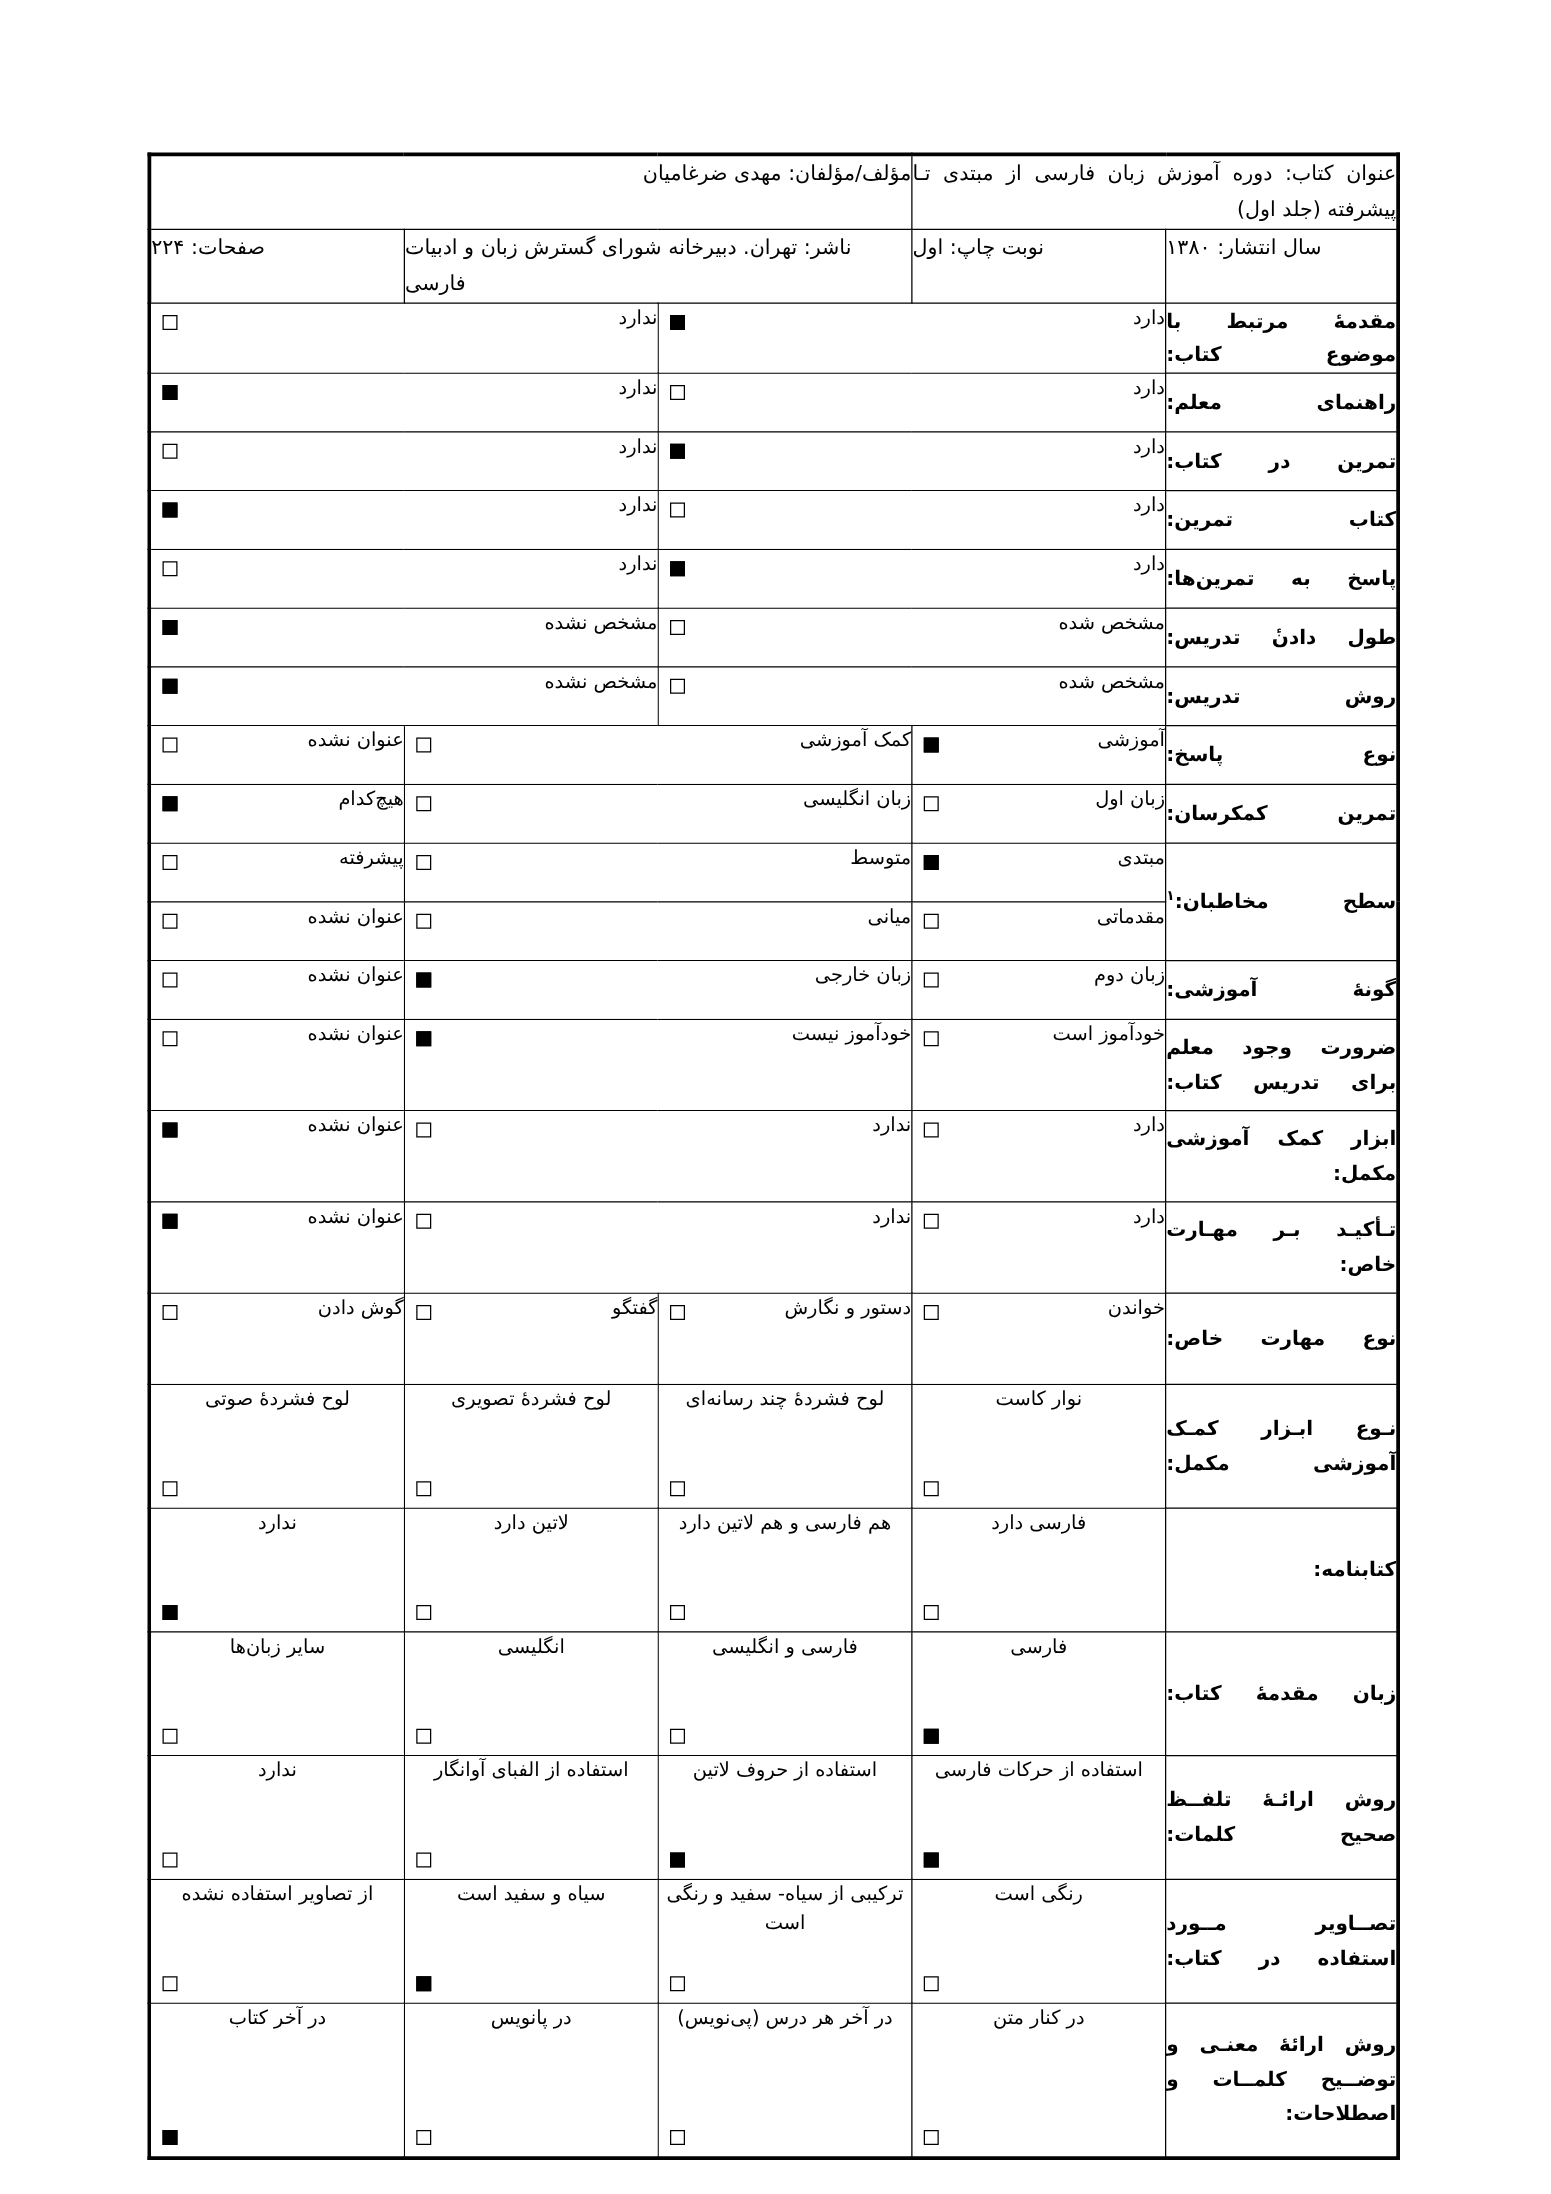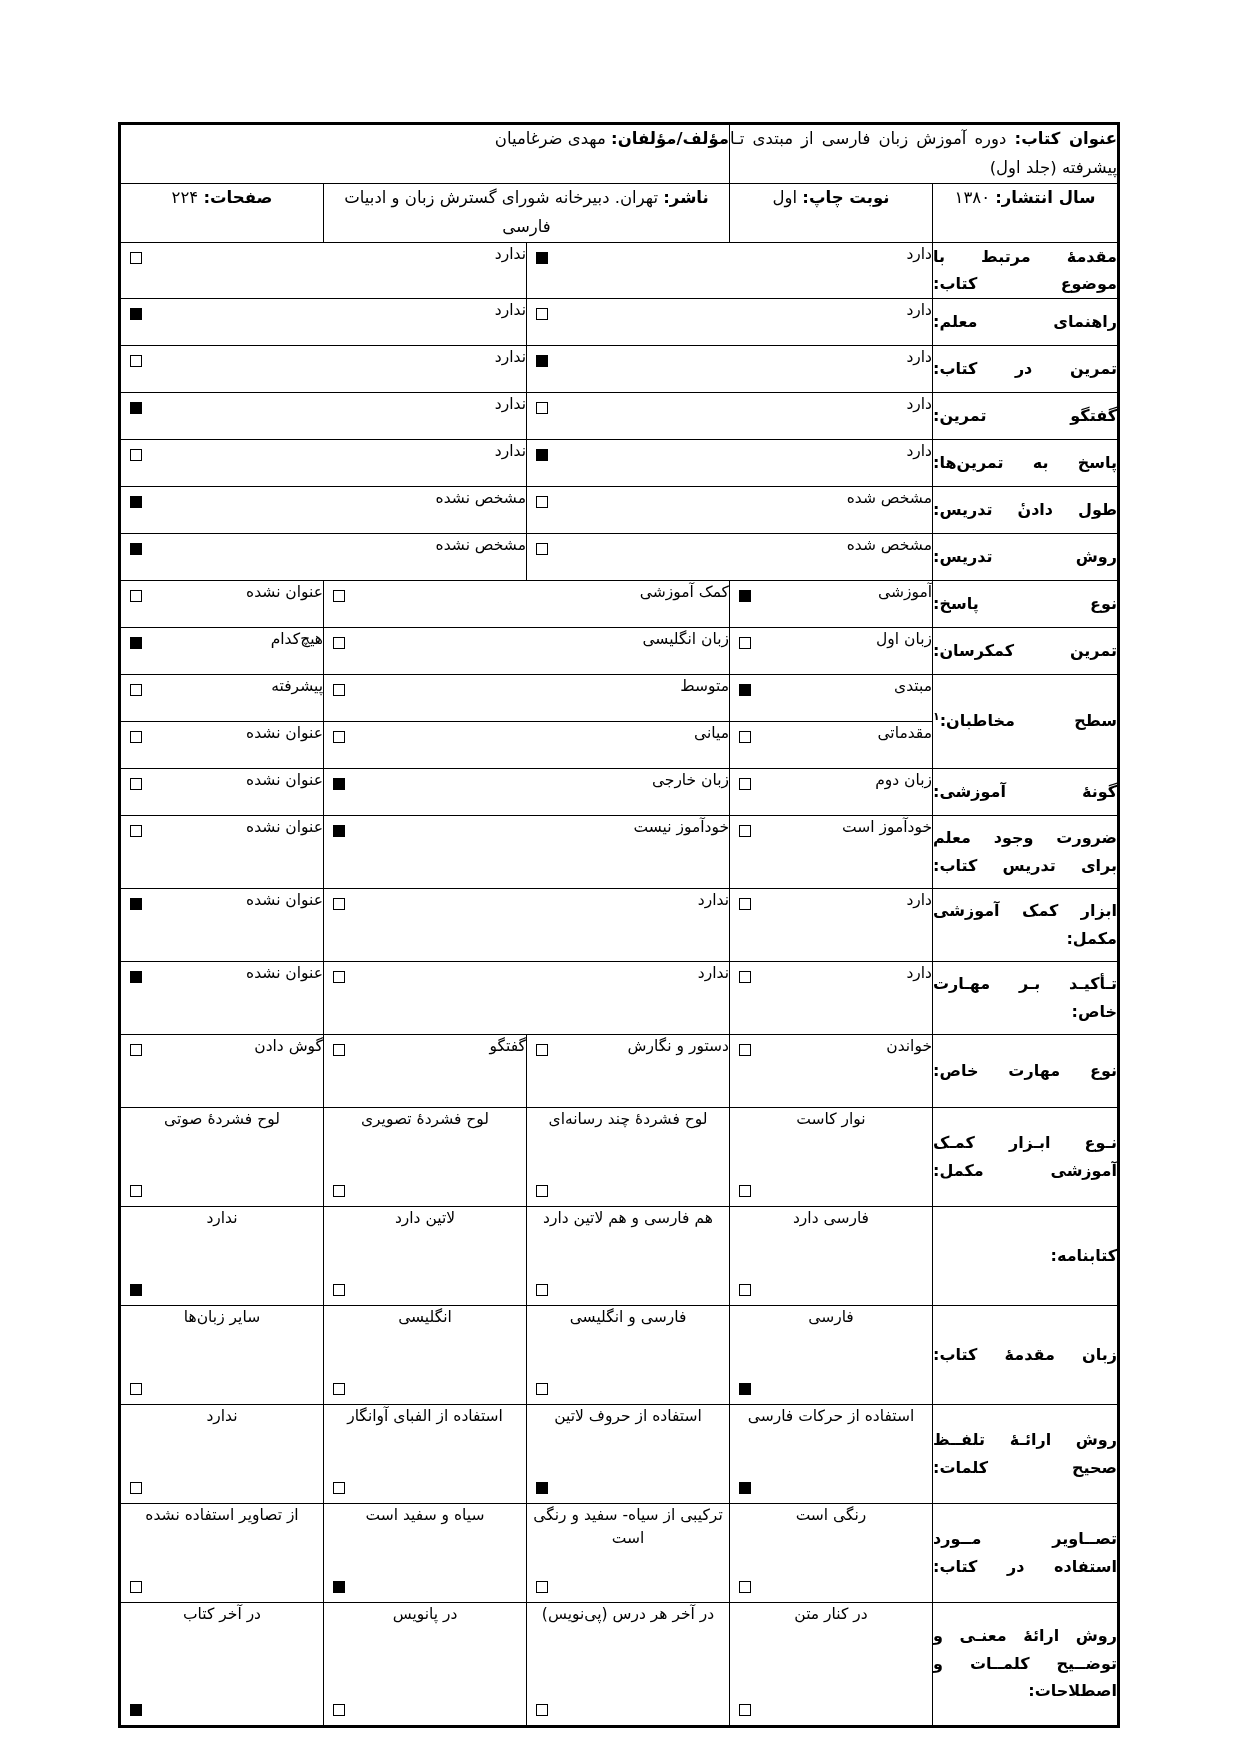--- a/index.html
+++ b/index.html
@@ -35,22 +35,22 @@
   }
   table.form { border: 3px solid #000; }
 
   
   .hdr-cell {
     padding: 9px 10px 6px 10px;
     font-size: 16.5px;
     line-height: 1.75;
     text-align: justify;
   }
-  .hdr-cell.single { text-align: center; }
-  .b { font-weight: bold; margin-top: 16px; }
+  .hdr-cell.single { text-align: left; }
+  .b { font-weight: normal; margin-top: 16px; }
 
   
   .lbl {
     width: 186px;
     padding: 7px 10px 7px 8px;
     font-size: 16px;
     font-weight: bold;
     line-height: 1.72;
     text-align: justify;
     text-align-last: justify;
@@ -170,21 +170,21 @@
           <td class="opt h2" colspan="2">
             <span class="box checked"></span>
             <span class="txt">دارد</span>
           </td>
           <td class="opt h2" colspan="2">
             <span class="box"></span>
             <span class="txt">ندارد</span>
           </td>
         </tr>
         <tr>
-          <td class="lbl mid"><span>گفتگو تمرین:</span></td>
+          <td class="lbl mid"><span>کتاب تمرین:</span></td>
           <td class="opt h2" colspan="2">
             <span class="box"></span>
             <span class="txt">دارد</span>
           </td>
           <td class="opt h2" colspan="2">
             <span class="box checked"></span>
             <span class="txt">ندارد</span>
           </td>
         </tr>
         <tr>

